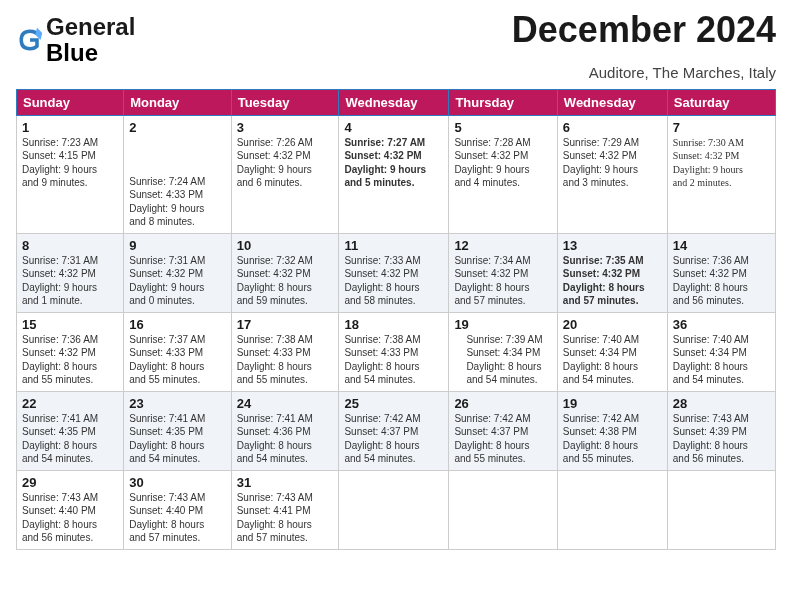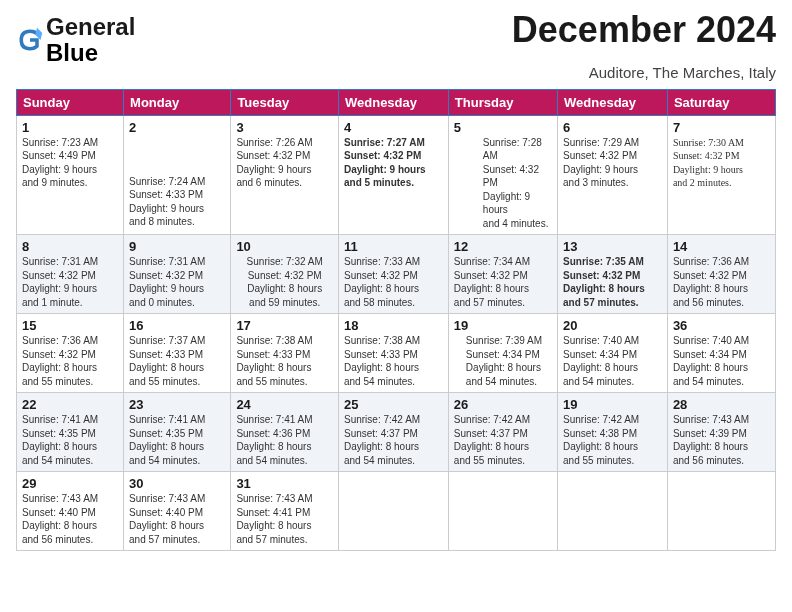--- a/index.html
+++ b/index.html
@@ -122,21 +122,21 @@
           <th>Thursday</th>
           <th>Wednesday</th>
           <th>Saturday</th>
         </tr>
     </thead>
     <tbody id="calendar-body">
     <tr>
           <td>
             <span class="day-num">1</span>
             <div class="day-info" style="white-space: pre-line;">Sunrise: 7:23 AM
-Sunset: 4:49 PM
+Sunset: 4:15 PM
 Daylight: 9 hours
 and 9 minutes.</div>
           </td>
           <td>
             <span class="day-num">2</span>
             <div class="day-info" style="white-space: pre-line; margin-top: 40px;">Sunrise: 7:24 AM
 Sunset: 4:33 PM
 Daylight: 9 hours
 and 8 minutes.</div>
           </td>
@@ -149,21 +149,21 @@
           </td>
           <td>
             <span class="day-num">4</span>
             <div class="day-info" style="white-space: pre-line; font-weight: bold;">Sunrise: 7:27 AM
 Sunset: 4:32 PM
 Daylight: 9 hours
 and 5 minutes.</div>
           </td>
           <td>
             <span class="day-num">5</span>
-            <div class="day-info" style="white-space: pre-line; margin-left: 29px;">Sunrise: 7:28 AM
+            <div class="day-info" style="white-space: pre-line;">Sunrise: 7:28 AM
 Sunset: 4:32 PM
 Daylight: 9 hours
 and 4 minutes.</div>
           </td>
           <td>
             <span class="day-num">6</span>
             <div class="day-info" style="white-space: pre-line;">Sunrise: 7:29 AM
 Sunset: 4:32 PM
 Daylight: 9 hours
 and 3 minutes.</div>
@@ -186,21 +186,21 @@
           </td>
           <td>
             <span class="day-num">9</span>
             <div class="day-info" style="white-space: pre-line;">Sunrise: 7:31 AM
 Sunset: 4:32 PM
 Daylight: 9 hours
 and 0 minutes.</div>
           </td>
           <td>
             <span class="day-num">10</span>
-            <div class="day-info" style="white-space: pre-line; text-align: center;">Sunrise: 7:32 AM
+            <div class="day-info" style="white-space: pre-line;">Sunrise: 7:32 AM
 Sunset: 4:32 PM
 Daylight: 8 hours
 and 59 minutes.</div>
           </td>
           <td>
             <span class="day-num">11</span>
             <div class="day-info" style="white-space: pre-line;">Sunrise: 7:33 AM
 Sunset: 4:32 PM
 Daylight: 8 hours
 and 58 minutes.</div>

